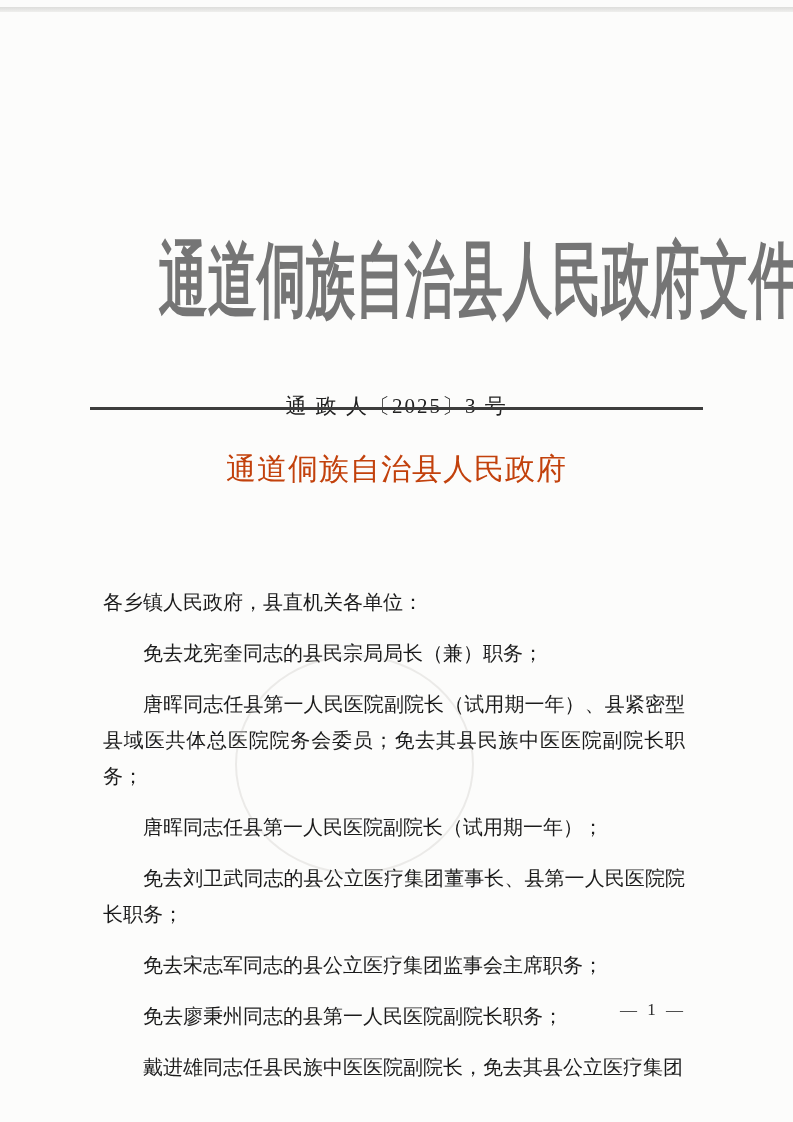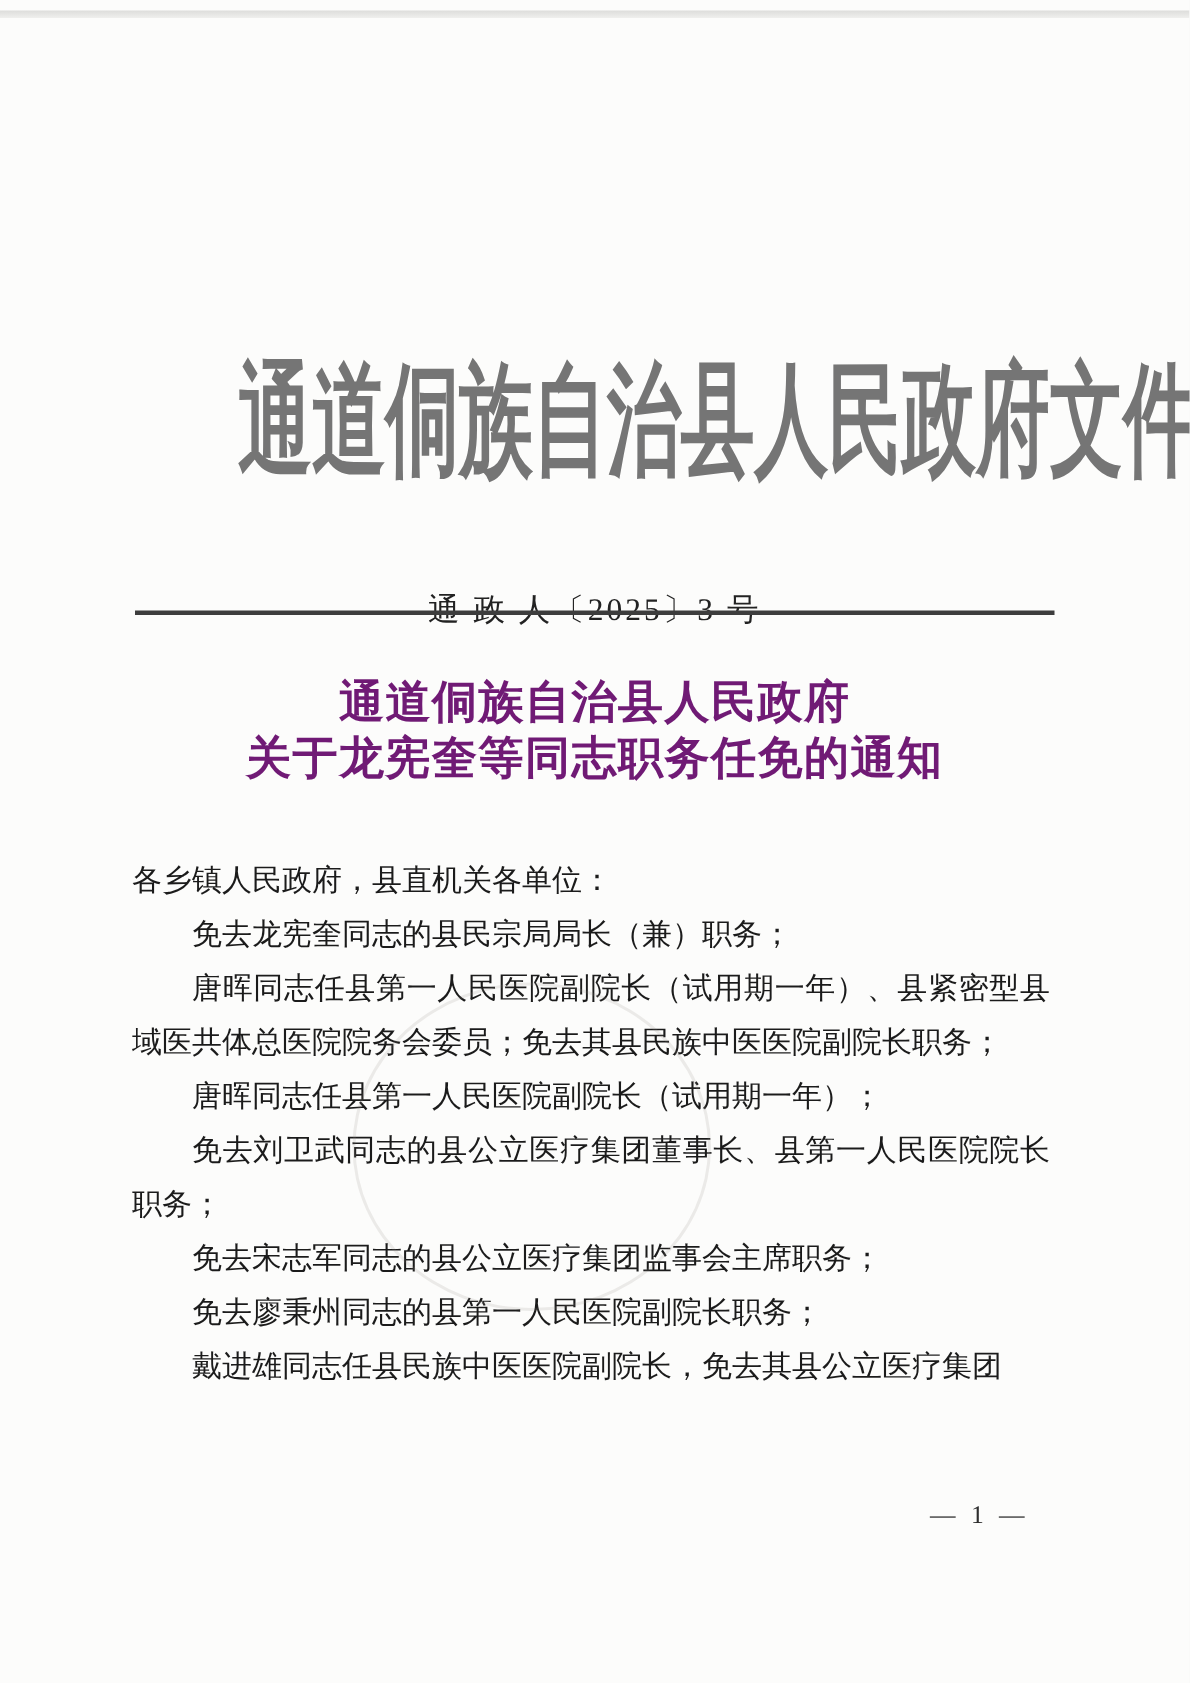--- a/index.html
+++ b/index.html
@@ -53,34 +53,34 @@
     top:407px;left:90px;
     width:613px;height:3px;
     background:var(--rule);
   }
   .doc-title{
     position:absolute;
     top:450px;left:0;width:100%;
     text-align:center;
     font-size:30px;
     line-height:37px;
-    font-weight:bold;
-    color:#701a75;
+    font-weight:normal;
+    color:#c2410c;
     letter-spacing:1px;
   }
   .document-body{
     position:absolute;
     top:569px;left:88px;
     width:612px;
     font-size:20px;
     line-height:36px;
     text-align:justify;
     color:var(--text);
   }
-  .document-body p{margin:0;padding:0;}
+  .document-body p{margin:15px;padding:0;}
   .document-body p.indent{text-indent:2em;}
   .seal-bleed{
     position:absolute;
     left:235px;top:655px;
     width:235px;height:215px;
     border:2px solid rgba(150,140,138,0.16);
     border-radius:50%;
     pointer-events:none;
   }
   .page-number{
@@ -100,21 +100,20 @@
   <div class="scan-edge-top"></div>
 
   <div class="letterhead">通道侗族自治县人民政府文件</div>
 
   <div class="doc-number">通 政 人〔2025〕3 号</div>
 
   <div class="separator-rule"></div>
 
   <div class="doc-title">
     <div>通道侗族自治县人民政府</div>
-    <div>关于龙宪奎等同志职务任免的通知</div>
   </div>
 
   <div class="document-body">
       <p>各乡镇人民政府，县直机关各单位：</p>
       <p class="indent">免去龙宪奎同志的县民宗局局长（兼）职务；</p>
       <p class="indent">唐晖同志任县第一人民医院副院长（试用期一年）、县紧密型县域医共体总医院院务会委员；免去其县民族中医医院副院长职务；</p>
       <p class="indent">唐晖同志任县第一人民医院副院长（试用期一年）；</p>
       <p class="indent">免去刘卫武同志的县公立医疗集团董事长、县第一人民医院院长职务；</p>
       <p class="indent">免去宋志军同志的县公立医疗集团监事会主席职务；</p>
       <p class="indent">免去廖秉州同志的县第一人民医院副院长职务；</p>

